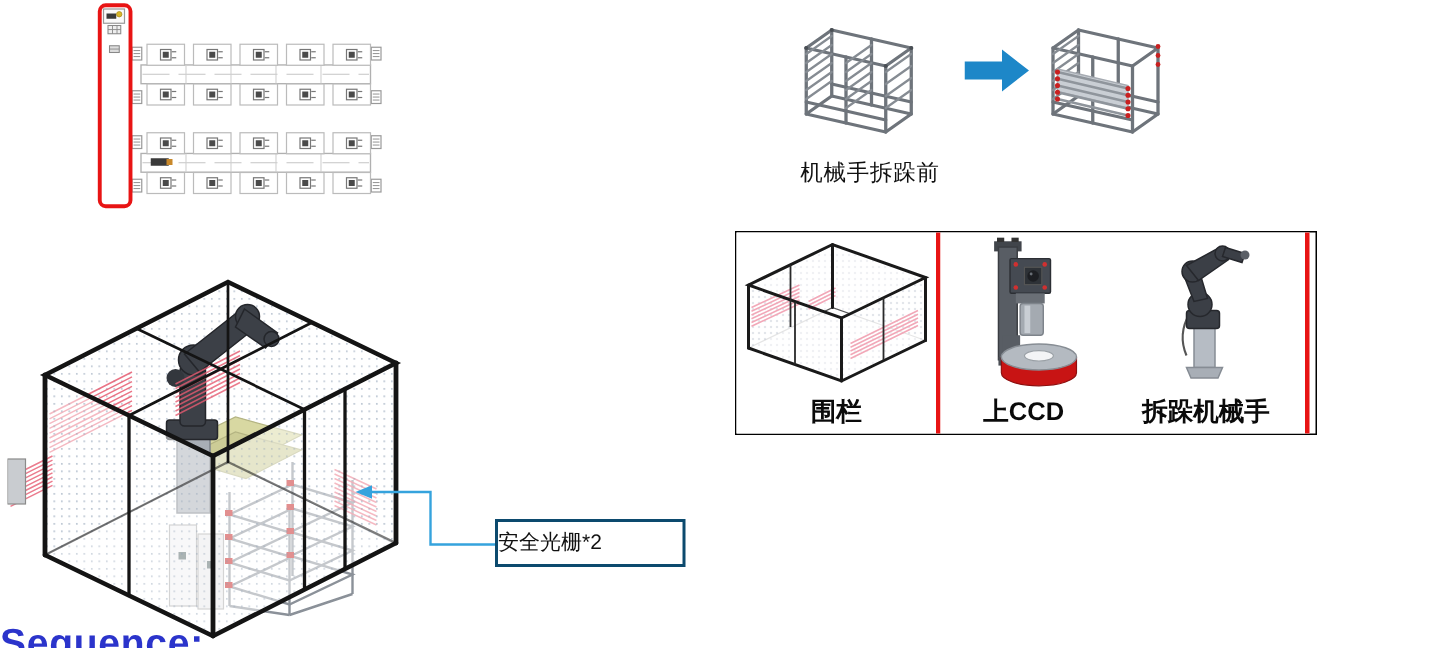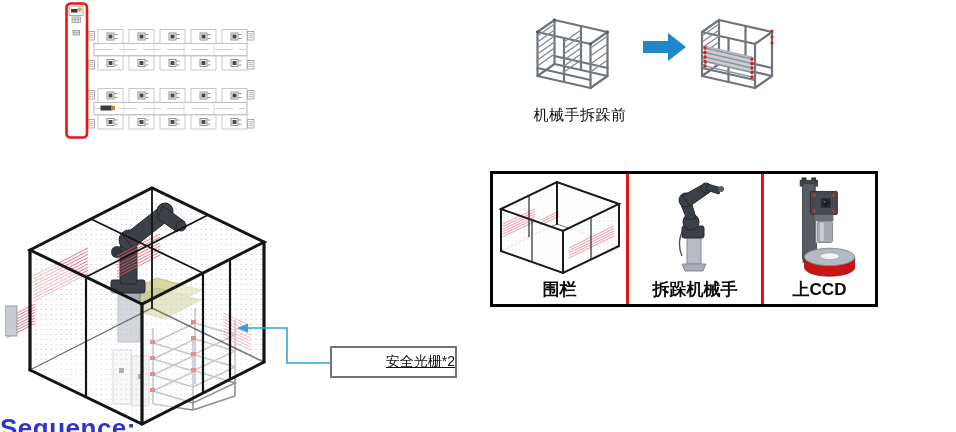--- a/index.html
+++ b/index.html
@@ -12,35 +12,35 @@
   .abs{position:absolute;}
   
   #floor-plan{left:58px;top:0;width:200px;height:150px;}
   
   #before-after{left:515px;top:4px;width:310px;height:125px;}
   .ba-label{position:absolute;top:102px;width:120px;text-align:center;
     font-size:15px;color:#111;letter-spacing:0.5px;}
   
   #component-panel{
     left:490px;top:154px;width:388px;height:136px;
-    border:3px solid #000000;background:#fff;display:flex;box-sizing:border-box;margin-top:17px;
+    border:1px solid #000000;background:#fff;display:flex;box-sizing:border-box;
   }
   .panel-cell{position:relative;height:100%;box-sizing:border-box;background:#fff;}
   .panel-cell.divided{border-right:3px solid #e81414;}
   .panel-cell .img{position:absolute;top:2px;left:0;right:0;display:flex;justify-content:center;}
   .panel-label{position:absolute;bottom:3px;left:0;width:100%;text-align:center;
     font-weight:bold;font-size:17px;color:#0a0a0a;}
   
   #robot-cell{left:5px;top:176px;width:300px;height:256px;}
   
   #callout-line{left:235px;top:318px;width:100px;height:52px;}
   #callout-box{
-    left:330px;top:346px;width:127px;height:32px;border:2px solid #737373;
-    background:#fff;box-sizing:border-box;display:flex;align-items:center;justify-content:flex-end;
-    font-size:14px;color:#111;text-decoration:underline;
+    left:330px;top:346px;width:127px;height:32px;border:2px solid #0c4a6e;
+    background:#fff;box-sizing:border-box;display:flex;align-items:center;justify-content:flex-start;
+    font-size:14px;color:#111;
   }
   
   #sequence-heading{
     left:0;top:413px;font-size:26px;font-weight:800;color:#2b34cb;
     letter-spacing:0.5px;white-space:nowrap;
   }
 </style>
 </head>
 <body>
 
@@ -198,41 +198,20 @@
           <path d="M6,75 L68,97 L124,70"></path>
         </g>
         <g stroke="#2a2a2a" stroke-width="1.2">
           <path d="M37,44.5 V86 M96,41.5 V83 M34,19.5 V61"></path>
         </g>
       </svg>
     </div>
     <div class="panel-label">围栏</div>
   </div>
 
-  <div class="panel-cell divided" style="width:135px">
-    <div class="img">
-      <svg width="130" height="102" viewBox="0 0 130 102">
-        <path d="M57,60 h14 v28 h-14 z" fill="#b6bcc4" stroke="#868c94" stroke-width="1"></path>
-        <path d="M52,88 h24 l-3,7 h-18 z" fill="#a8aeb6" stroke="#868c94" stroke-width="1"></path>
-        <path d="M54,52 q-8,14 -2,28" stroke="#555" stroke-width="1.4" fill="none"></path>
-        <g fill="#3b3f46" stroke="#26282d" stroke-width="1">
-          <rect x="52" y="50" width="22" height="12" rx="2"></rect>
-          <circle cx="61" cy="46" r="8"></circle>
-          <path d="M57,44 L50,26 L60,22 L66,42 Z"></path>
-          <circle cx="56" cy="24" r="7"></circle>
-          <path d="M52,20 L74,8 L80,16 L60,30 Z"></path>
-          <circle cx="76" cy="12" r="5"></circle>
-          <path d="M78,8 l13,4 l-2,6 l-13,-4 z"></path>
-        </g>
-        <circle cx="91" cy="13" r="3" fill="#5a5f66"></circle>
-      </svg>
-    </div>
-    <div class="panel-label">拆跺机械手</div>
-  </div>
-
   <div class="panel-cell" style="width:111px">
     <div class="img">
       <svg width="95" height="106" viewBox="0 0 95 110">
         <rect x="27" y="4" width="19" height="7" fill="#41454b"></rect>
         <rect x="29" y="1.5" width="5" height="3" fill="#333"></rect>
         <rect x="39" y="1.5" width="5" height="3" fill="#333"></rect>
         <rect x="30" y="8" width="13" height="78" fill="#585d64" stroke="#3a3d42" stroke-width="1"></rect>
         <rect x="38" y="16" width="28" height="24" rx="1" fill="#454a52" stroke="#2c2f34" stroke-width="1"></rect>
         <rect x="48" y="22" width="12" height="12" fill="#2e3237" stroke="#555" stroke-width="0.8"></rect>
         <circle cx="54" cy="28" r="4" fill="#1d1f23"></circle>
@@ -248,20 +227,41 @@
         <rect x="48" y="48.5" width="4" height="19" fill="#c9ced4"></rect>
         <rect x="33" y="69" width="12" height="16" fill="#585d64"></rect>
         <rect x="30" y="84" width="14" height="6" fill="#4a4e54"></rect>
         <path d="M32,84 v11 a26,9 0 0 0 52,0 v-11" fill="#c81414" stroke="#8e0e0e" stroke-width="0.8"></path>
         <ellipse cx="58" cy="84" rx="26" ry="9" fill="#b4bac1" stroke="#878d94" stroke-width="1"></ellipse>
         <ellipse cx="58" cy="83.2" rx="10" ry="3.6" fill="#f3f4f6" stroke="#9aa0a6" stroke-width="0.8"></ellipse>
       </svg>
     </div>
     <div class="panel-label">上CCD</div>
   </div>
+
+  <div class="panel-cell divided" style="width:135px">
+    <div class="img">
+      <svg width="130" height="102" viewBox="0 0 130 102">
+        <path d="M57,60 h14 v28 h-14 z" fill="#b6bcc4" stroke="#868c94" stroke-width="1"></path>
+        <path d="M52,88 h24 l-3,7 h-18 z" fill="#a8aeb6" stroke="#868c94" stroke-width="1"></path>
+        <path d="M54,52 q-8,14 -2,28" stroke="#555" stroke-width="1.4" fill="none"></path>
+        <g fill="#3b3f46" stroke="#26282d" stroke-width="1">
+          <rect x="52" y="50" width="22" height="12" rx="2"></rect>
+          <circle cx="61" cy="46" r="8"></circle>
+          <path d="M57,44 L50,26 L60,22 L66,42 Z"></path>
+          <circle cx="56" cy="24" r="7"></circle>
+          <path d="M52,20 L74,8 L80,16 L60,30 Z"></path>
+          <circle cx="76" cy="12" r="5"></circle>
+          <path d="M78,8 l13,4 l-2,6 l-13,-4 z"></path>
+        </g>
+        <circle cx="91" cy="13" r="3" fill="#5a5f66"></circle>
+      </svg>
+    </div>
+    <div class="panel-label">拆跺机械手</div>
+  </div>
 </div>
 
 <div class="abs" id="robot-cell">
   <svg width="300" height="256" viewBox="0 0 300 252">
     <defs>
       <pattern id="meshC" width="5" height="5" patternUnits="userSpaceOnUse">
         <circle cx="1.2" cy="1.2" r="0.55" fill="#8fa0b5"></circle>
       </pattern>
     </defs>
 

